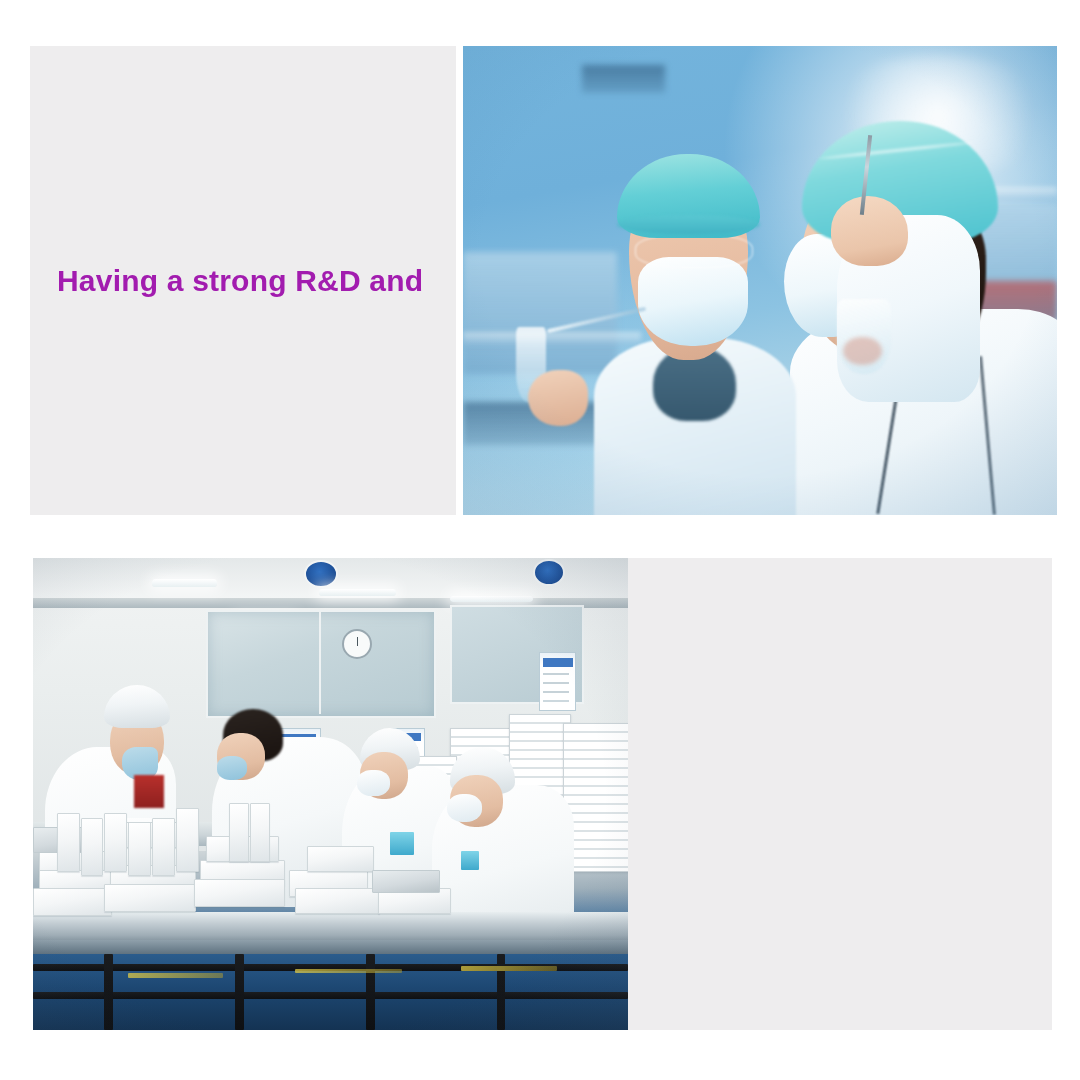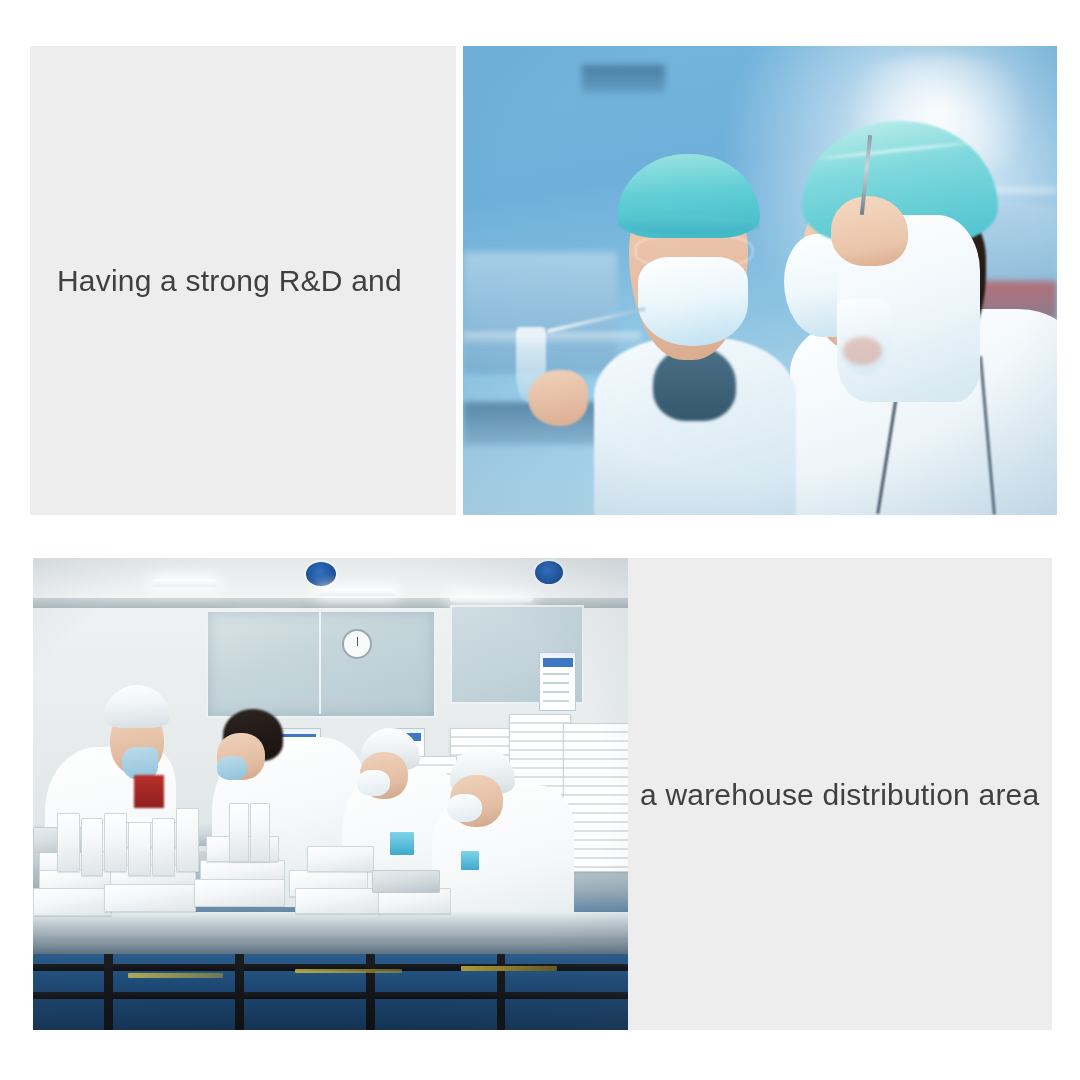--- a/index.html
+++ b/index.html
@@ -19,23 +19,23 @@
 
   
   .text-block {
     position: absolute;
     background: #eeedee;
     display: flex;
     flex-direction: column;
     justify-content: center;
   }
   .caption-line {
-    color: #404040;
+    color: #a21caf;
     font-size: 30px;
-    font-weight: 400;
+    font-weight: 700;
     line-height: 39px;
     letter-spacing: 0.2px;
     white-space: nowrap;
   }
 
   
   #top-text-block {
     left: 30px; top: 46px;
     width: 426px; height: 469px;
     padding-left: 27px;
@@ -653,15 +653,14 @@
     <div class="pk-rail" style="left:56%; top:84%; width:1.4%; height:16%;"></div>
     <div class="pk-rail" style="left:78%; top:84%; width:1.4%; height:16%;"></div>
     <div class="pk-stripe" style="left:16%; top:88%; width:16%; height:1%;"></div>
     <div class="pk-stripe" style="left:44%; top:87%; width:18%; height:1%;"></div>
     <div class="pk-stripe" style="left:72%; top:86.5%; width:16%; height:1%;"></div>
 
     <div class="pk-vignette"></div>
   </div>
 
   <div class="text-block" id="bottom-text-block">
-    <div class="caption-line">a warehouse distribution area</div>
   </div>
 </div>
 
 </body></html>

